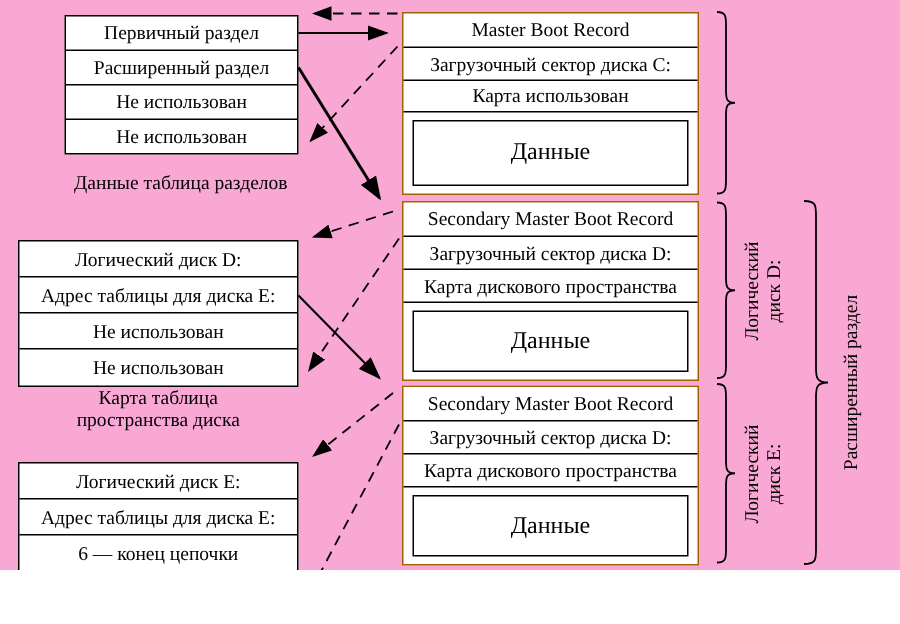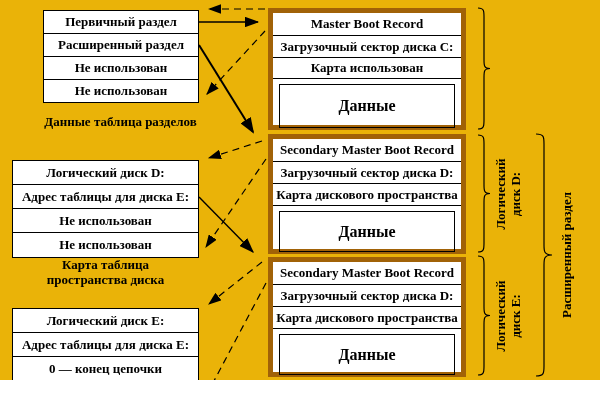--- a/index.html
+++ b/index.html
@@ -1,33 +1,32 @@
 <!DOCTYPE html>
 <html><head>
 <meta charset="utf-8">
 <style>
   html,body{margin:0;padding:0;background:#fff;}
   #canvas{
-    position:relative;width:600px;height:380px;background:#eab308;
+    position:relative;width:600px;height:380px;background:#f9a8d4;
     font-family:"Liberation Serif","DejaVu Serif",serif;color:#000;
     overflow:hidden;
-    font-weight:bold;
   }
   .abs{position:absolute;}
   
   .ptable{border:1px solid #000;background:#fff;box-sizing:border-box;}
   .ptable .prow{
     box-sizing:border-box;border-bottom:1px solid #000;
     display:flex;align-items:center;justify-content:center;
     font-size:13px;white-space:nowrap;
   }
   .ptable .prow:last-child{border-bottom:none;}
   .caption{font-size:13px;text-align:center;line-height:15px;white-space:nowrap;}
   
-  .dblock{border:5px solid #a16207;background:#fff;box-sizing:border-box;}
+  .dblock{border:1px solid #a16207;background:#fff;box-sizing:border-box;}
   .dblock .brow{
     box-sizing:border-box;border-bottom:1px solid #000;
     display:flex;align-items:center;justify-content:center;
     font-size:13px;white-space:nowrap;
   }
   .datawrap{position:relative;box-sizing:border-box;}
   .databox{
     position:absolute;left:6px;right:6px;top:5px;bottom:5px;
     border:1px solid #000;display:flex;align-items:center;justify-content:center;
     font-size:16px;
@@ -60,21 +59,21 @@
     <div class="prow" style="height:24px;">Не использован</div>
   </div>
   <div class="abs caption" style="left:13px;top:257px;width:185px;">
     <div>Карта таблица</div>
     <div>пространства диска</div>
   </div>
 
   <div class="abs ptable" style="left:12px;top:308px;width:187px;height:98px;">
     <div class="prow" style="height:24px;">Логический диск E:</div>
     <div class="prow" style="height:24px;">Адрес таблицы для диска E:</div>
-    <div class="prow" style="height:24px;">0 — конец цепочки</div>
+    <div class="prow" style="height:24px;">6 — конец цепочки</div>
     <div class="prow" style="height:24px;">Не использован</div>
   </div>
 
   <div class="abs dblock" style="left:268px;top:8px;width:198px;height:122px;">
     <div class="brow" style="height:23px;">Master Boot Record</div>
     <div class="brow" style="height:22px;">Загрузочный сектор диска C:</div>
     <div class="brow" style="height:21px;">Карта использован</div>
     <div class="datawrap" style="height:54px;">
       <div class="databox">Данные</div>
     </div>

